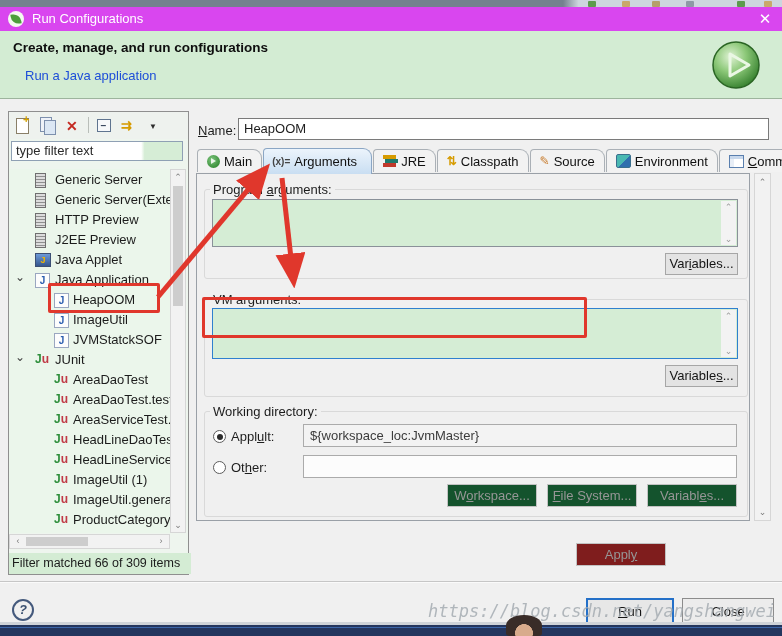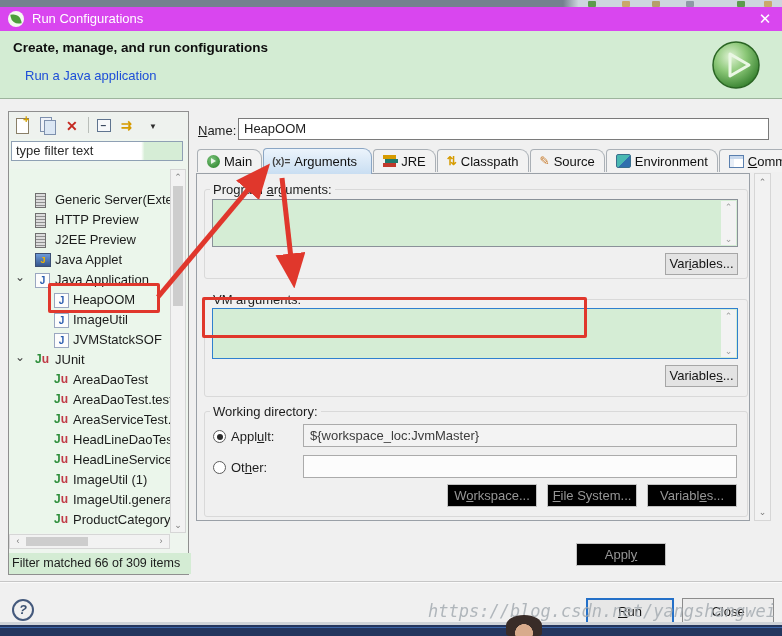--- a/index.html
+++ b/index.html
@@ -106,36 +106,36 @@
 
   .gtext{position:absolute;background:#d5edd5;border:1px solid #8a9199;box-sizing:border-box;}
   #ta-prog{left:212px;top:192px;width:526px;height:48px;}
   #ta-vm{left:212px;top:301px;width:526px;height:51px;border:1px solid #2f80cf;}
   .inner-sb{position:absolute;right:1px;top:1px;bottom:1px;width:15px;background:#f3f3f3;}
   .inner-sb .arr{position:absolute;width:100%;text-align:center;color:#9a9a9a;font-size:9px;}
   .inner-sb .a-up{top:1px;}.inner-sb .a-dn{bottom:1px;}
   #vm-selection{position:absolute;left:215px;top:304px;background:#3390e8;color:#ffffff;font-size:13px;line-height:16px;padding:0 2px;white-space:pre;}
 
   .btn{position:absolute;background:#e3e3e3;border:1px solid #a6a6a6;box-sizing:border-box;text-align:center;font-size:13px;color:#151515;cursor:default;}
-  .btn.disabled{background:#000000;border-color:#c2c2c2;color:#969696;}
+  .btn.disabled{background:#14532d;border-color:#c2c2c2;color:#969696;}
   #btn-vars1{left:665px;top:246px;width:73px;height:22px;line-height:20px;}
   #btn-vars2{left:665px;top:358px;width:73px;height:22px;line-height:20px;}
   .radio{position:absolute;width:13px;height:13px;border:1px solid #5c5c5c;border-radius:50%;background:#ffffff;box-sizing:border-box;}
   .radio.checked i{position:absolute;left:2.5px;top:2.5px;width:6px;height:6px;border-radius:50%;background:#2b2b2b;}
   #radio-default{left:213px;top:423px;}
   #radio-other{left:213px;top:454px;}
   #lbl-default{left:231px;top:422px;}
   #lbl-other{left:231px;top:453px;}
   .field{position:absolute;border:1px solid #ababab;box-sizing:border-box;line-height:21px;padding-left:6px;font-size:13px;color:#3c3c3c;}
   #fld-default{left:303px;top:417px;width:434px;height:23px;background:#f3f3f3;}
   #fld-other{left:303px;top:448px;width:434px;height:23px;background:#fcfcfc;}
   #btn-workspace{left:447px;top:477px;width:90px;height:23px;line-height:21px;}
   #btn-filesystem{left:547px;top:477px;width:90px;height:23px;line-height:21px;}
   #btn-vars3{left:647px;top:477px;width:90px;height:23px;line-height:21px;}
-  #btn-apply{left:576px;top:536px;width:90px;height:23px;line-height:21px;background:#000000;}
+  #btn-apply{left:576px;top:536px;width:90px;height:23px;line-height:21px;background:#7f1d1d;}
   #btn-revert{left:672px;top:536px;width:90px;height:23px;line-height:21px;background:#dcdcdc;}
 
   #footer-sep{left:0;top:574px;width:782px;height:2px;background:linear-gradient(#c6c6c6 0 1px,#fafafa 1px 2px);}
   #help-btn{left:12px;top:592px;width:22px;height:22px;border:2px solid #44597c;border-radius:50%;box-sizing:border-box;text-align:center;line-height:18px;color:#3a5070;font-size:13px;font-style:italic;font-weight:bold;cursor:default;}
   #btn-run{left:586px;top:591px;width:88px;height:27px;line-height:23px;border:2px solid #2470c8;background:#e7e7e7;font-size:13px;}
   #btn-close{left:682px;top:591px;width:92px;height:27px;line-height:25px;border:1px solid #8c8c8c;background:#ececec;font-size:13px;}
 
   
   .redbox{position:absolute;border:3px solid #e0372c;border-radius:2px;z-index:39;pointer-events:none;}
   #redbox-heapoom{left:48px;top:283px;width:106px;height:24px;}
@@ -204,20 +204,24 @@
           <i class="colbox">
             <b>−</b>
           </i>
         </span>
       <span class="tbico" id="ico-filter">⇉</span>
       <span class="tbico" id="ico-caret">▼</span>
     </div>
     <div class="abs" id="filter-input">type filter text</div>
 
     <div class="abs" id="tree">
+      <div class="trow" style="top:1px;">
+          <span class="ticon l0 srv"></span>
+          <span class="tlabel">Generic Server</span>
+        </div>
       <div class="trow" style="top:21px;">
           <span class="ticon l0 srv"></span>
           <span class="tlabel">Generic Server(Exter</span>
         </div>
       <div class="trow" style="top:41px;">
           <span class="ticon l0 srv"></span>
           <span class="tlabel">HTTP Preview</span>
         </div>
       <div class="trow" style="top:61px;">
           <span class="ticon l0 srv"></span>

